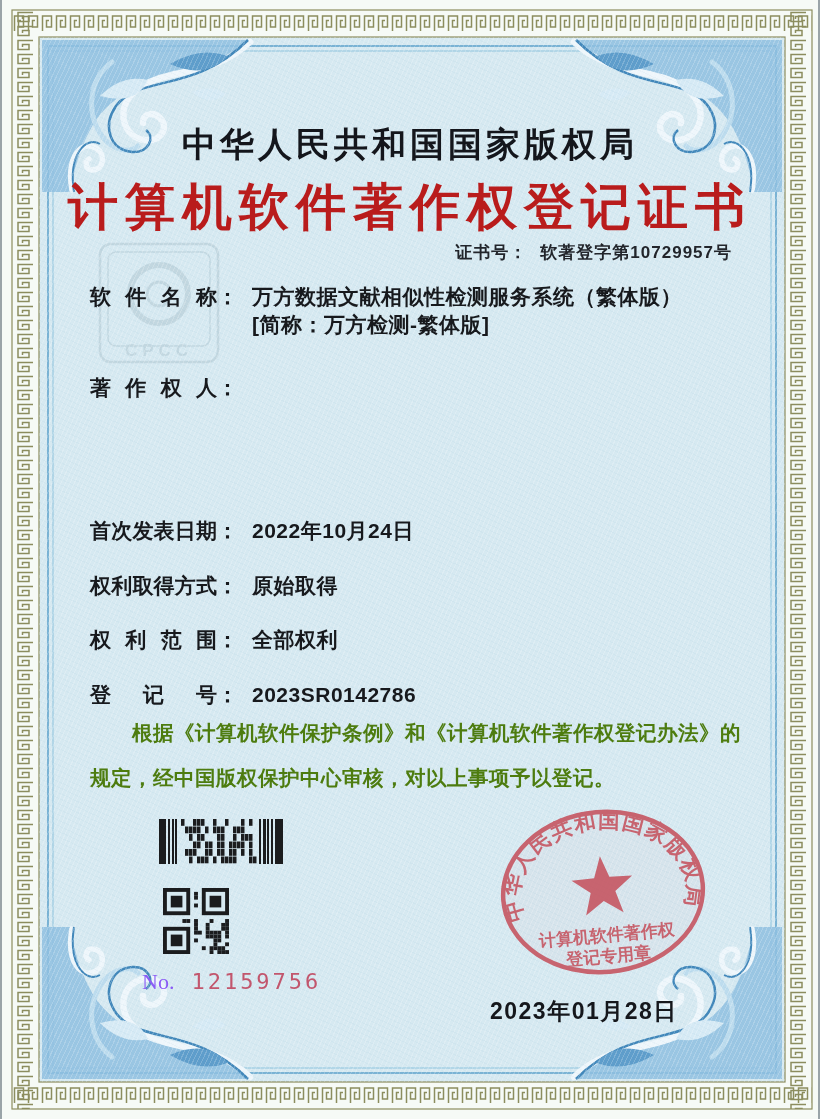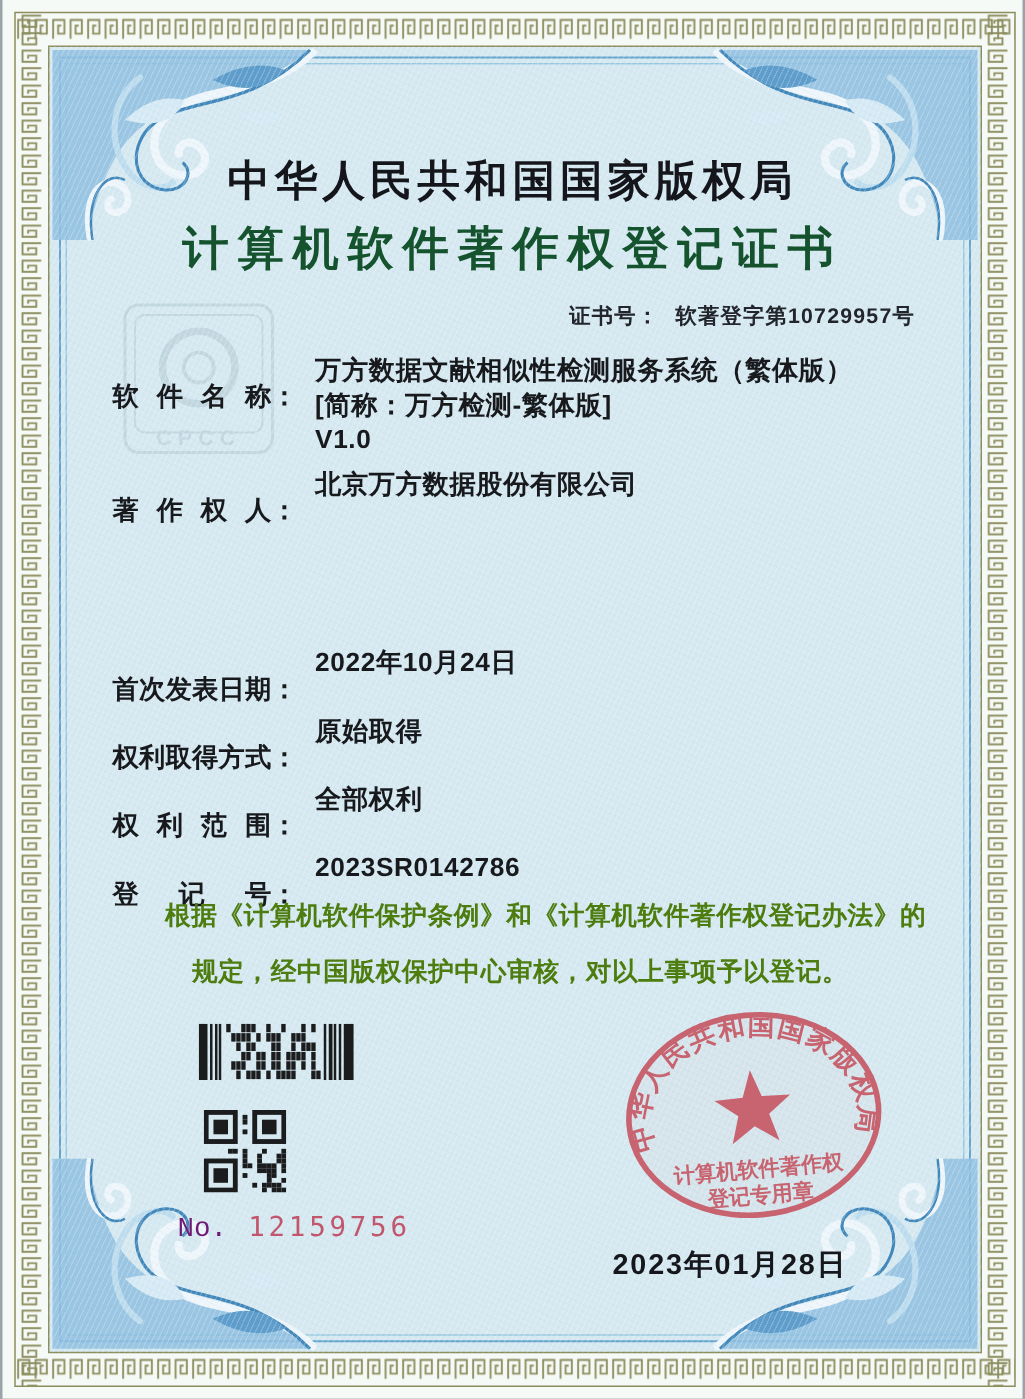--- a/index.html
+++ b/index.html
@@ -17,45 +17,45 @@
     pointer-events:none;
   }
   .authority{
     position:absolute;left:0;top:122px;width:100%;text-align:center;z-index:2;
     font-family:"Liberation Serif","DejaVu Serif",serif;
     font-size:34px;font-weight:700;letter-spacing:4px;color:#14161c;
   }
   .main-title{
     position:absolute;left:0;top:174px;width:100%;text-align:center;z-index:2;
     font-family:"Liberation Serif","DejaVu Serif",serif;
-    font-size:37px;font-weight:700;letter-spacing:7px;color:#14532d;
+    font-size:50px;font-weight:700;letter-spacing:7px;color:#b91c1c;
   }
   .cert-line{
     position:absolute;right:86px;top:241px;z-index:2;
     font-size:17px;font-weight:700;color:#22252b;letter-spacing:1px;
   }
   .cert-line .cert-val{margin-left:13px;}
   .field-row{
     position:absolute;left:88px;z-index:2;display:flex;align-items:flex-start;
     font-size:21px;font-weight:700;color:#17191d;
   }
-  .lbl{white-space:nowrap;margin-top:20px;}
+  .lbl{white-space:nowrap;}
   .lbl-t{display:inline-block;width:127px;text-align:justify;text-align-last:justify;}
   .colon{display:inline-block;margin-right:14px;}
   .val{line-height:27.5px;letter-spacing:0.5px;}
   .statement{
     position:absolute;left:88px;top:719px;width:652px;z-index:2;
     font-size:20.5px;font-weight:700;color:#4d7c0f;letter-spacing:0.5px;
   }
   .statement .s1{text-indent:42px;margin-bottom:18px;line-height:27px;}
-  .statement .s2{line-height:27px;text-align:center;}
+  .statement .s2{line-height:27px;}
   .barcode{position:absolute;left:157px;top:819px;z-index:2;}
   .qrcode{position:absolute;left:161px;top:888px;z-index:2;}
   .serial{position:absolute;left:140px;top:969px;z-index:2;font-size:22px;}
-  .serial .no{color:#701a75;font-family:Liberation Mono, monospace;font-weight:400;}
+  .serial .no{color:#8b5cf6;font-family:Liberation Serif, serif;font-weight:400;}
   .serial .num{color:#c2566d;letter-spacing:3px;margin-left:17px;font-family:"DejaVu Sans Mono","Liberation Mono",monospace;}
   .issue-date{
     position:absolute;left:488px;top:975px;z-index:4;
     font-size:23px;font-weight:700;letter-spacing:1.5px;color:#15171c;margin-top:21px;
   }
   .seal{position:absolute;left:494px;top:806px;z-index:5;transform:rotate(-5deg);opacity:.88;}
 </style>
 </head>
 <body>
 
@@ -123,27 +123,25 @@
 
   <div class="cert-line">
     <span>证书号：</span><span class="cert-val">软著登字第10729957号</span>
   </div>
 
   <div class="field-row" style="top:283px">
     <span class="lbl"><span class="lbl-t">软件名称</span><span class="colon">：</span></span>
     <div class="val">
       <div>万方数据文献相似性检测服务系统（繁体版）</div>
       <div>[简称：万方检测-繁体版]</div>
-      <div>V1.0</div>
     </div>
   </div>
 
   <div class="field-row" style="top:374px">
     <span class="lbl"><span class="lbl-t">著作权人</span><span class="colon">：</span></span>
-    <div class="val">北京万方数据股份有限公司</div>
   </div>
 
 
   <div class="field-row" style="top:517px">
     <span class="lbl"><span class="lbl-t">首次发表日期</span><span class="colon">：</span></span>
     <div class="val">2022年10月24日</div>
   </div>
 
   <div class="field-row" style="top:626px">
     <span class="lbl"><span class="lbl-t">权利范围</span><span class="colon">：</span></span>

